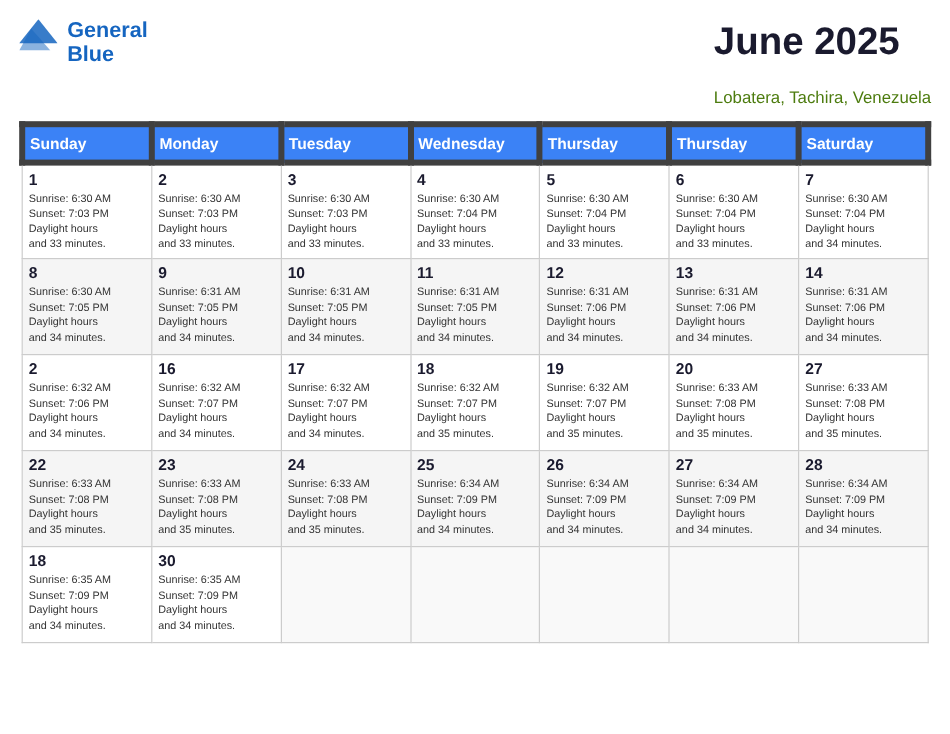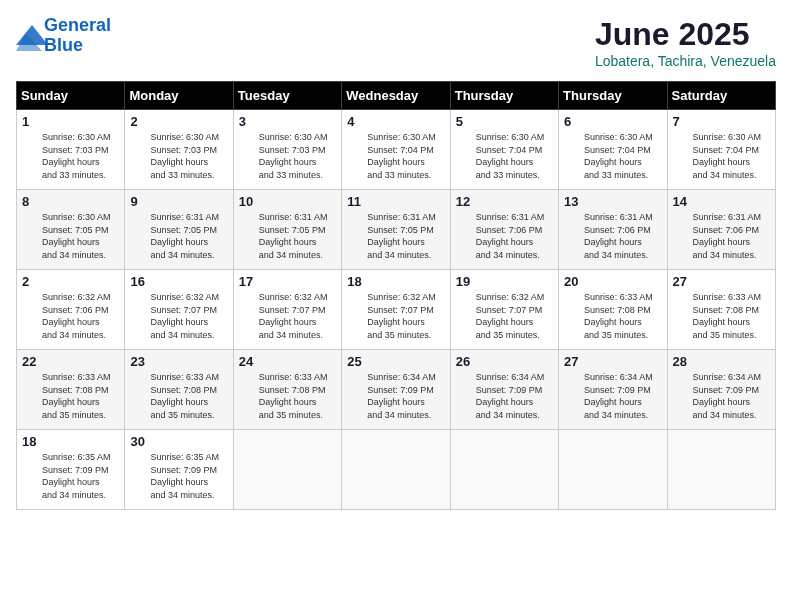--- a/index.html
+++ b/index.html
@@ -11,22 +11,22 @@
       padding: 16px;
     }
     .header {
       display: flex;
       justify-content: space-between;
       align-items: flex-start;
       margin-bottom: 12px;
     }
     .logo {
       display: flex;
-      align-items: center;
-      gap: 0;
+      align-items: flex-start;
+      gap: 12px;
     }
     .logo-text {
       font-size: 18px;
       font-weight: bold;
       color: #1a1a2e;
       line-height: 1.1;
     }
     .logo-text span { color: #1565c0; }
     .logo-icon {
       width: 28px;
@@ -34,35 +34,36 @@
       position: relative;
     }
     .title-block { text-align: left; }
     .month-title {
       font-size: 32px;
       font-weight: bold;
       color: #1a1a2e;
     }
     .location {
       font-size: 14px;
-      color: #0f766e;
+      color: #4d7c0f;
+      margin-top: 20px;
     }
     table {
       width: 100%;
       border-collapse: collapse;
       table-layout: fixed;
     }
     thead tr th {
-      background-color: #000000;
+      background-color: #3b82f6;
       color: #fff;
       font-size: 13px;
       font-weight: bold;
       padding: 6px 4px;
       text-align: left;
-      border: 1px solid #404040;
+      border: 5px solid #404040;
     }
     tbody tr td {
       border: 1px solid #ccc;
       vertical-align: top;
       padding: 4px 5px;
       font-size: 9.5px;
       color: #222;
       height: 80px;
       background: #fff;
     }
@@ -73,21 +74,20 @@
       font-size: 13px;
       font-weight: bold;
       color: #1a1a2e;
       display: block;
       margin-bottom: 2px;
     }
     .cell-info {
       font-size: 9px;
       line-height: 1.4;
       color: #333;
-      margin-left: 20px;
     }
     td.empty {
       background: #f9f9f9;
     }
   </style>
 </head>
 <body>
 
 <div class="header">
   <div class="logo">

